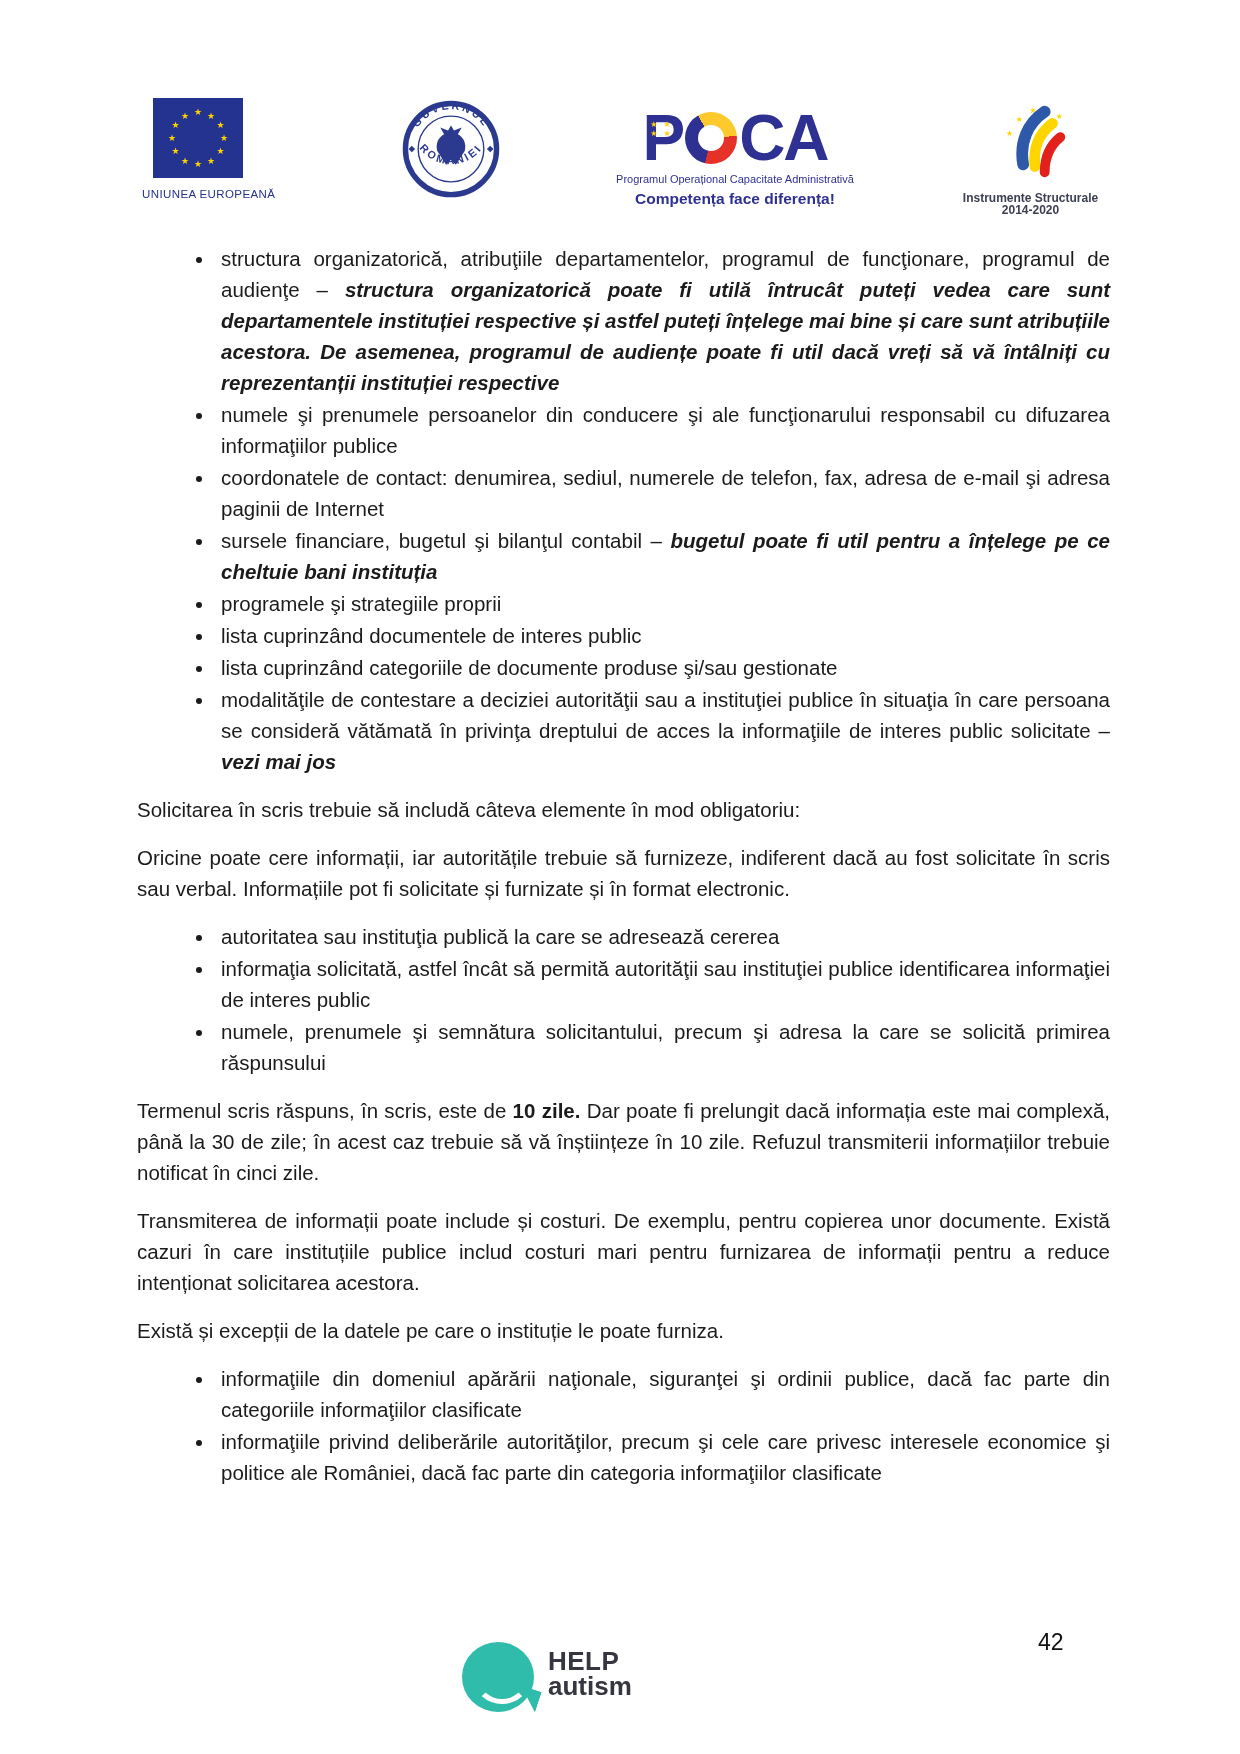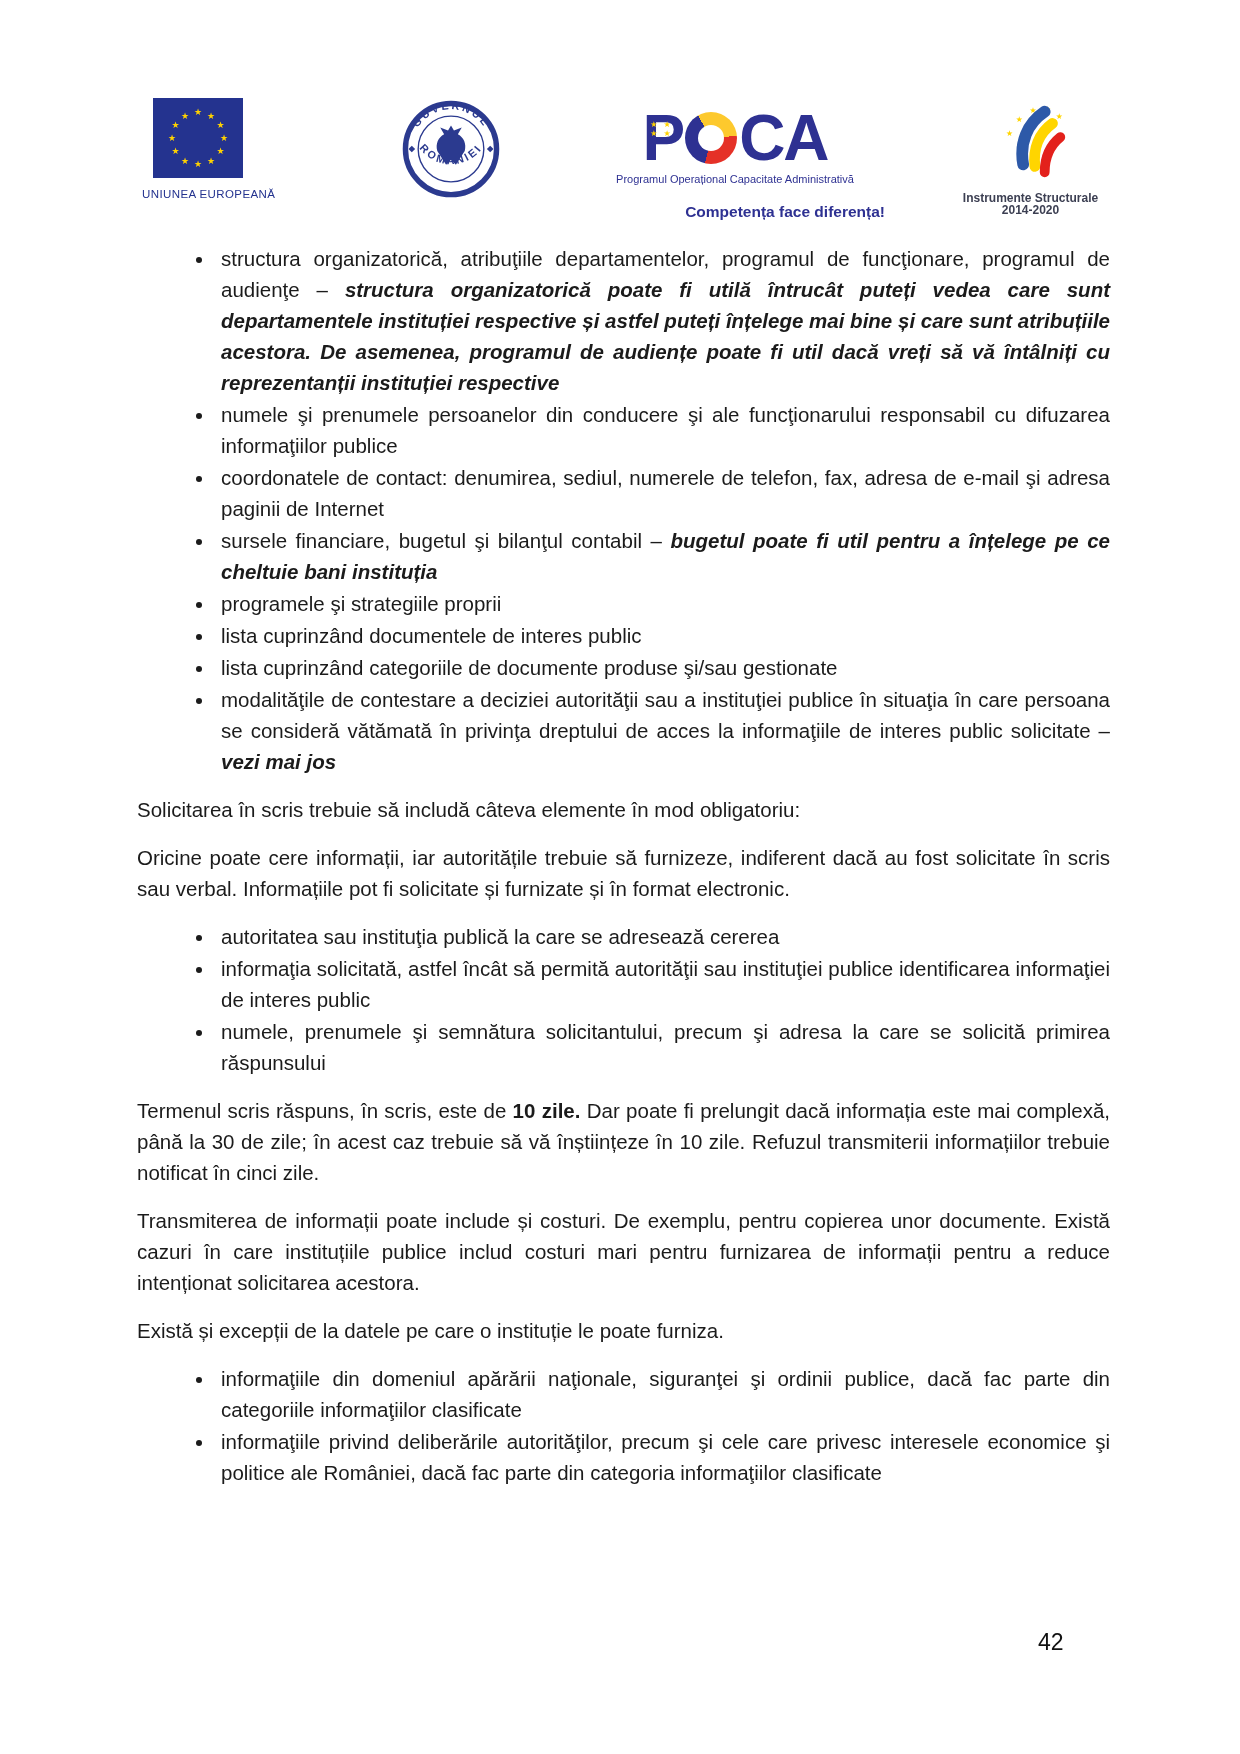--- a/index.html
+++ b/index.html
@@ -22,21 +22,21 @@
   .gov-block{left:402px;top:100px;width:98px;}
 
   .poca-block{left:585px;top:106px;width:300px;}
   .poca-word{position:relative;display:inline-flex;align-items:center;line-height:60px;
     font-size:64px;font-weight:800;color:var(--poca_navy);letter-spacing:-2px;height:64px;}
   .poca-o{display:inline-block;width:52px;height:52px;border-radius:50%;margin:0 2px;position:relative;
     background:conic-gradient(from -30deg, var(--poca_yellow) 0 32%, var(--poca_red) 32% 62%, var(--poca_navy) 62% 100%);}
   .poca-o::after{content:"";position:absolute;left:13px;top:13px;width:26px;height:26px;border-radius:50%;background:#fff;}
   .p-stars{position:absolute;left:6px;top:14px;width:26px;font-size:8px;line-height:9px;color:var(--star_yellow);letter-spacing:2px;font-weight:400;}
   .poca-subtitle{margin-top:3px;font-size:11px;font-weight:normal;color:var(--poca_navy);white-space:nowrap;}
-  .poca-tagline{margin-top:18px;font-size:15.5px;font-weight:bold;color:var(--poca_navy);text-align:right;}
+  .poca-tagline{margin-top:5px;font-size:15.5px;font-weight:bold;color:var(--poca_navy);}
 
   .instr-block{left:953px;top:100px;width:155px;}
   .instr-caption{margin-top:2px;font-size:12px;line-height:12px;font-weight:bold;color:#3c3f52;text-align:center;}
 
   
   .content{
     position:absolute;left:137px;top:243px;width:973px;
     font-size:20.5px;line-height:31px;text-align:justify;
   }
   .content p{margin:0 0 17px 0;}
@@ -156,14 +156,24 @@
     <p><span class="run-n">Transmiterea de informații poate include și costuri. De exemplu, pentru copierea unor documente. Există cazuri în care instituțiile publice includ costuri mari pentru furnizarea de informații pentru a reduce intenționat solicitarea acestora.</span></p>
     <p><span class="run-n">Există și excepții de la datele pe care o instituție le poate furniza.</span></p>
     <ul>
         <li><span class="run-n">informaţiile din domeniul apărării naţionale, siguranţei şi ordinii publice, dacă fac parte din categoriile informaţiilor clasificate</span></li>
         <li><span class="run-n">informaţiile privind deliberările autorităţilor, precum şi cele care privesc interesele economice şi politice ale României, dacă fac parte din categoria informaţiilor clasificate</span></li>
       </ul>
   </main>
 
   <div class="page-number">42</div>
 
+  <div class="help-logo">
+    <div class="ha-bubble">
+      <div class="ha-smile"></div>
+      <div class="ha-tail"></div>
+    </div>
+    <div class="ha-text">
+      <div class="ha-line1">HELP</div>
+      <div class="ha-line2">autism</div>
+    </div>
+  </div>
 
 </div>
 
 </body></html>

